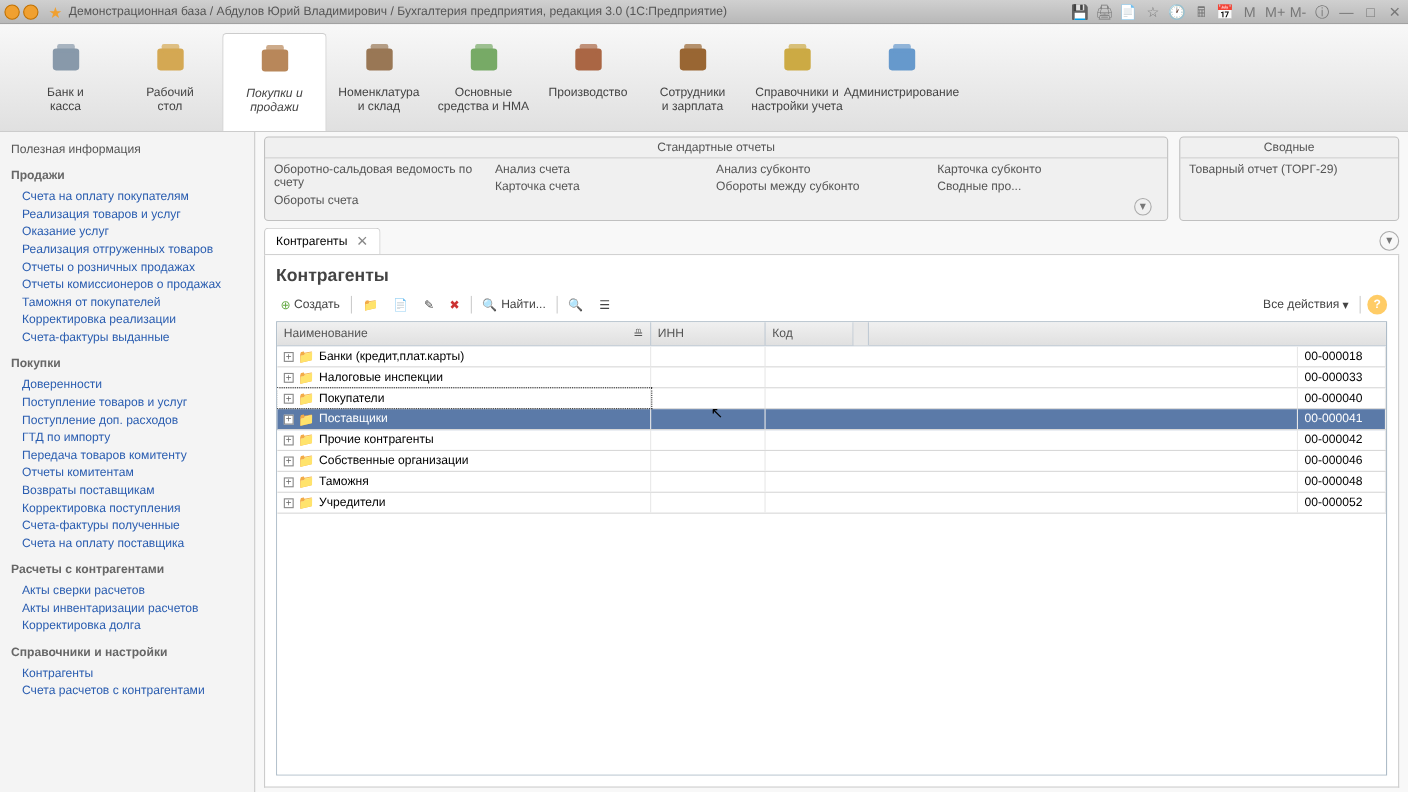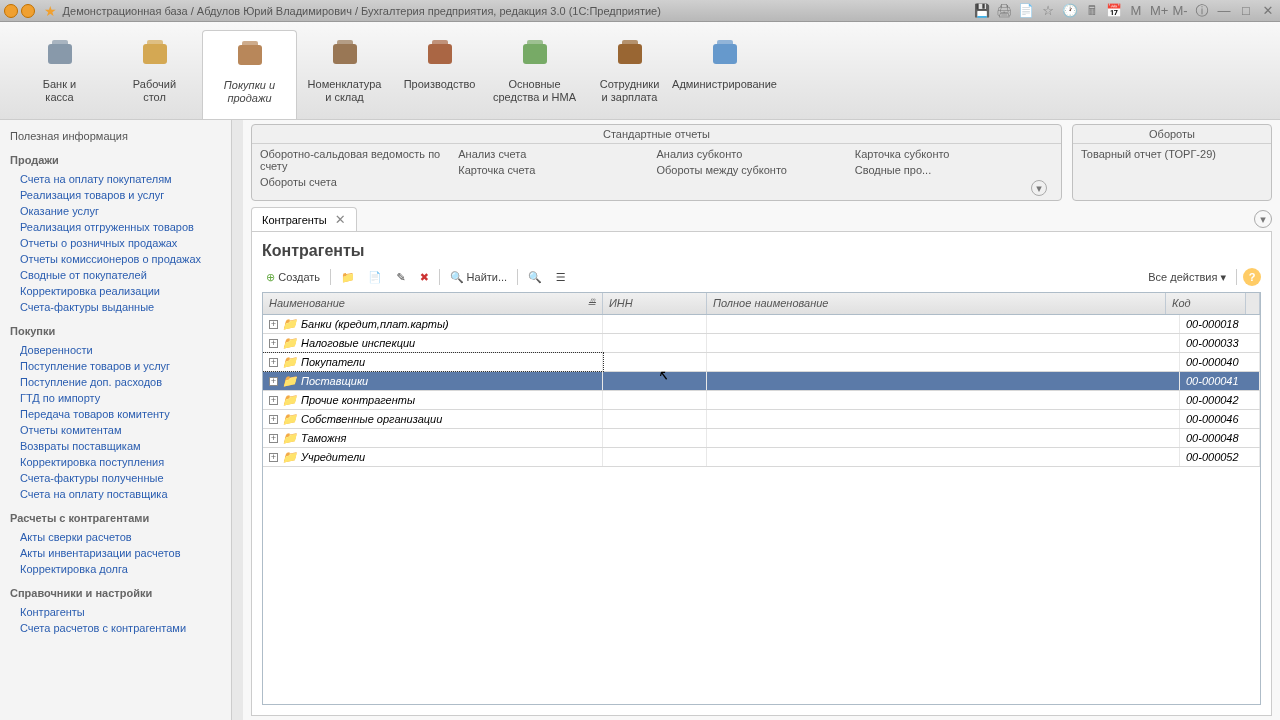--- a/index.html
+++ b/index.html
@@ -14,21 +14,21 @@
 .titlebar .ico { width: 16px; height: 16px; color: #777; font-size: 13px; text-align: center; line-height: 16px; }
 
 
 .main-toolbar { height: 98px; background: linear-gradient(#f8f8f8, #e0e0e0); display: flex; padding: 8px 12px 0; border-bottom: 1px solid #ccc; }
 .tool-btn { width: 95px; display: flex; flex-direction: column; align-items: center; text-align: center; padding: 4px; cursor: pointer; }
 .tool-btn.active { background: #fff; border: 1px solid #ccc; border-bottom: none; border-radius: 4px 4px 0 0; font-style: italic; }
 .tool-btn .ticon { width: 40px; height: 40px; margin-bottom: 4px; }
 .tool-btn .tlabel { color: #444; line-height: 13px; }
 
 
-.body-split { display: flex; height: calc(720px - 120px); gap: 11px; }
+.body-split { display: flex; height: calc(720px - 120px); }
 
 
 .sidebar { width: 232px; background: #f4f4f4; border-right: 1px solid #ccc; position: relative; overflow-y: auto; padding: 8px 10px; }
 .sidebar h3 { color: #666; font-size: 11px; font-weight: bold; margin: 10px 0 5px; }
 .sidebar a { display: block; color: #2a5db0; text-decoration: none; padding: 2px 0 2px 10px; }
 .sidebar .info-link { color: #555; padding-left: 0; margin-bottom: 8px; }
 
 
 .main { flex: 1; background: #f8f8f8; display: flex; flex-direction: column; padding: 4px 8px; }
 
@@ -51,21 +51,21 @@
 
 .page { flex: 1; background: #fff; padding: 10px; display: flex; flex-direction: column; border: 1px solid #ccc; border-top: none; }
 .page h1 { font-size: 16px; color: #444; margin-bottom: 8px; }
 .page-toolbar { display: flex; align-items: center; gap: 6px; margin-bottom: 6px; }
 .page-toolbar .tbtn { display: flex; align-items: center; gap: 3px; padding: 2px 4px; cursor: pointer; color: #444; }
 .page-toolbar .sep { width: 1px; height: 16px; background: #ccc; }
 .page-toolbar .spacer { flex: 1; }
 .page-toolbar .help { width: 18px; height: 18px; border-radius: 50%; background: #fc6; color: #fff; text-align: center; line-height: 18px; font-weight: bold; }
 
 
-.tbl-wrap { flex: 1; border: 1px solid #aebcc8; display: flex; flex-direction: column; font-style: italic; }
+.tbl-wrap { flex: 1; border: 1px solid #aebcc8; display: flex; flex-direction: column; }
 .tbl-head { display: flex; background: linear-gradient(#f0f0f0,#e0e0e0); border-bottom: 1px solid #aebcc8; }
 .tbl-head .th { padding: 4px 6px; border-right: 1px solid #c0cad4; color: #555; }
 .th.name { flex: 0 0 340px; display: flex; justify-content: space-between; }
 .th.inn { flex: 0 0 104px; }
 .th.full { flex: 1; }
 .th.code { flex: 0 0 80px; }
 .th.scroll { flex: 0 0 14px; background: #e8e8e8; }
 .tbl-body { flex: 1; overflow: auto; background: #fff; position: relative; }
 .row { display: flex; border-bottom: 1px solid #d8d8d8; height: 19px; align-items: center; }
 .row.sel { background: #5b7aa8; color: #fff; }
@@ -133,38 +133,45 @@
     </div>
     <div class="tool-btn">
       <div class="ticon"><svg viewBox="0 0 40 40">
           <rect x="8" y="10" width="24" height="20" rx="3" fill="#997755"></rect>
           <rect x="12" y="6" width="16" height="8" rx="2" fill="#997755" opacity="0.7"></rect>
         </svg></div>
       <div class="tlabel">Номенклатура<br>и склад</div>
     </div>
     <div class="tool-btn">
       <div class="ticon"><svg viewBox="0 0 40 40">
+          <rect x="8" y="10" width="24" height="20" rx="3" fill="#77aa66"></rect>
+          <rect x="12" y="6" width="16" height="8" rx="2" fill="#77aa66" opacity="0.7"></rect>
+        </svg></div>
+      <div class="tlabel">Основные<br>средства и НМА</div>
+    </div>
+    <div class="tool-btn">
+      <div class="ticon"><svg viewBox="0 0 40 40">
           <rect x="8" y="10" width="24" height="20" rx="3" fill="#aa6644"></rect>
           <rect x="12" y="6" width="16" height="8" rx="2" fill="#aa6644" opacity="0.7"></rect>
         </svg></div>
       <div class="tlabel">Производство</div>
     </div>
     <div class="tool-btn">
       <div class="ticon"><svg viewBox="0 0 40 40">
-          <rect x="8" y="10" width="24" height="20" rx="3" fill="#77aa66"></rect>
-          <rect x="12" y="6" width="16" height="8" rx="2" fill="#77aa66" opacity="0.7"></rect>
-        </svg></div>
-      <div class="tlabel">Основные<br>средства и НМА</div>
-    </div>
-    <div class="tool-btn">
-      <div class="ticon"><svg viewBox="0 0 40 40">
           <rect x="8" y="10" width="24" height="20" rx="3" fill="#996633"></rect>
           <rect x="12" y="6" width="16" height="8" rx="2" fill="#996633" opacity="0.7"></rect>
         </svg></div>
       <div class="tlabel">Сотрудники<br>и зарплата</div>
+    </div>
+    <div class="tool-btn">
+      <div class="ticon"><svg viewBox="0 0 40 40">
+          <rect x="8" y="10" width="24" height="20" rx="3" fill="#ccaa44"></rect>
+          <rect x="12" y="6" width="16" height="8" rx="2" fill="#ccaa44" opacity="0.7"></rect>
+        </svg></div>
+      <div class="tlabel">Справочники и<br>настройки учета</div>
     </div>
     <div class="tool-btn">
       <div class="ticon"><svg viewBox="0 0 40 40">
           <rect x="8" y="10" width="24" height="20" rx="3" fill="#6699cc"></rect>
           <rect x="12" y="6" width="16" height="8" rx="2" fill="#6699cc" opacity="0.7"></rect>
         </svg></div>
       <div class="tlabel">Администрирование</div>
     </div>
   </div>
 
@@ -172,21 +179,21 @@
 
   <div class="sidebar" id="sidebar">
     <a class="info-link">Полезная информация</a>
   <h3>Продажи</h3>
       <a>Счета на оплату покупателям</a>
       <a>Реализация товаров и услуг</a>
       <a>Оказание услуг</a>
       <a>Реализация отгруженных товаров</a>
       <a>Отчеты о розничных продажах</a>
       <a>Отчеты комиссионеров о продажах</a>
-      <a>Сводные от покупателей</a>
+      <a>Таможня от покупателей</a>
       <a>Корректировка реализации</a>
       <a>Счета-фактуры выданные</a>
       <h3>Покупки</h3>
       <a>Доверенности</a>
       <a>Поступление товаров и услуг</a>
       <a>Поступление доп. расходов</a>
       <a>ГТД по импорту</a>
       <a>Передача товаров комитенту</a>
       <a>Отчеты комитентам</a>
       <a>Возвраты поставщикам</a>
@@ -220,21 +227,21 @@
               <a>Обороты между субконто</a>
             </div>
             <div class="col">
               <a>Карточка субконто</a>
               <a>Сводные про...</a>
               <div class="rp-toggle">▾</div>
             </div>
           </div>
       </div>
       <div class="reports-panel small">
-        <div class="rp-title">Обороты</div>
+        <div class="rp-title">Сводные</div>
         <div class="rp-links" id="rep-col">
             <a>Товарный отчет (ТОРГ-29)</a>
           </div>
       </div>
     </div>
 
     <div class="tabstrip">
       <div class="tab">
         <span>Контрагенты</span>
         <span class="close">✕</span>
@@ -283,21 +290,20 @@
         <div class="help">?</div>
       </div>
 
       <div class="tbl-wrap">
         <div class="tbl-head">
           <div class="th name">
               <span>Наименование</span>
               <span>≞</span>
             </div>
           <div class="th inn">ИНН</div>
-          <div class="th full">Полное наименование</div>
           <div class="th code">Код</div>
           <div class="th scroll"></div>
         </div>
         <div class="tbl-body" id="tbody">
           <span class="cursor-arrow">↖</span>
         <div class="row">
               <div class="cell name-cell">
                 <span class="expand">+</span>
                 <span class="folder">📁</span>
                 <span>Банки (кредит,плат.карты)</span>

